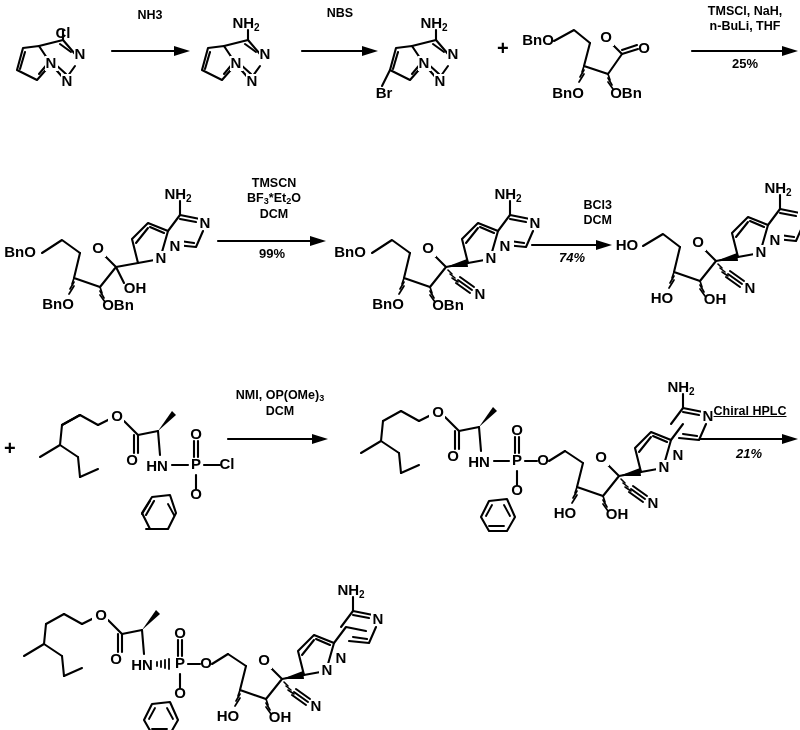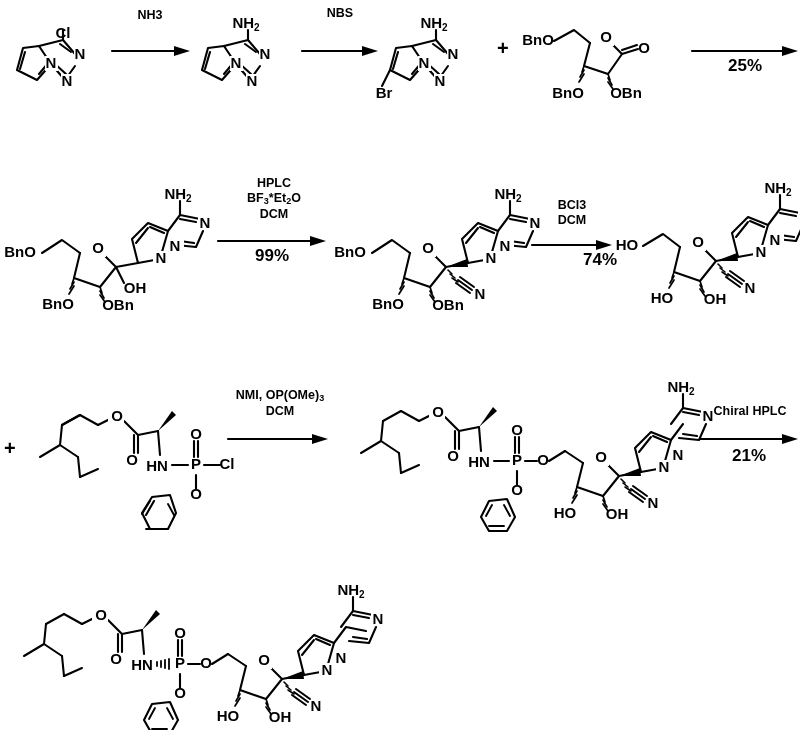--- a/index.html
+++ b/index.html
@@ -18,21 +18,21 @@
   .b1{stroke-width:2.1;}
   .b2{stroke-width:1.9;}
   .wedge{fill:#000;stroke:none;}
   .atom{font-family:"Liberation Sans", sans-serif;font-size:15px;font-weight:bold;fill:#000;
         text-anchor:middle;dominant-baseline:middle;}
   .atom-sm{font-family:"Liberation Sans", sans-serif;font-size:10px;font-weight:bold;fill:#000;
         text-anchor:middle;dominant-baseline:middle;}
   .reagent{position:absolute;text-align:center;font-size:12.5px;font-weight:bold;
            line-height:1.22;white-space:nowrap;color:#000;}
   .reagent .sub{font-size:9px;vertical-align:-2px;}
-  .yield{position:absolute;text-align:center;font-size:17px;font-weight:bold;color:#000;width:100%;}
+  .yield{position:absolute;text-align:center;font-size:13px;font-weight:bold;color:#000;width:100%;}
   .plus{position:absolute;font-size:20px;font-weight:bold;line-height:1;color:#000;}
   .arrowbox{position:absolute;}
 </style>
 </head>
 <body>
 
 <div class="scheme">
 
   <div class="node" style="left:5px;top:8px;">
     <svg width="105" height="100" viewBox="0 0 105 100">
@@ -156,20 +156,24 @@
       <g class="bond" stroke-width="1.7">
         <path d="M90,66 L92,72"></path>
           <path d="M90,70 L94,77"></path>
           <path d="M90,74 L95,81"></path>
       </g>
       <text class="atom" x="50" y="86">BnO</text>
       <text class="atom" x="108" y="86">OBn</text>
     </svg>
   </div>
 
+  <div class="reagent" style="left:690px;top:4px;width:110px;">
+    <div>TMSCl, NaH,</div>
+    <div>n-BuLi, THF</div>
+  </div>
   <div class="arrowbox" style="left:692px;top:44px;">
     <svg width="106" height="14" viewBox="0 0 106 14">
       <line class="bond b1" x1="0" y1="7" x2="94" y2="7"></line>
       <path class="wedge" d="M106,7 L90,2 L90,12 Z"></path>
     </svg>
   </div>
   <div class="yield" style="left:690px;top:56px;width:110px;">
     <span>25%</span>
   </div>
 
@@ -215,21 +219,21 @@
       <rect x="198" y="47" width="14" height="16" fill="#fff"></rect>
       <text class="atom" x="161" y="94">N</text>
       <text class="atom" x="176" y="81" style="font-size:0px;"></text>
       <text class="atom" x="205" y="59">N</text>
       <text class="atom" x="175" y="82">N</text>
       <text class="atom" x="178" y="30">NH<tspan class="atom-sm" dy="4">2</tspan></text>
     </svg>
   </div>
 
   <div class="reagent" style="left:218px;top:176px;width:112px;">
-    <div>HPLC</div>
+    <div>TMSCN</div>
     <div>BF<span class="sub">3</span>*Et<span class="sub">2</span>O</div>
     <div>DCM</div>
   </div>
   <div class="arrowbox" style="left:218px;top:234px;">
     <svg width="108" height="14" viewBox="0 0 108 14">
       <line class="bond b1" x1="0" y1="7" x2="96" y2="7"></line>
       <path class="wedge" d="M108,7 L92,2 L92,12 Z"></path>
     </svg>
   </div>
   <div class="yield" style="left:218px;top:246px;width:108px;">
@@ -282,31 +286,31 @@
       <rect x="153" y="93" width="15" height="16" fill="#fff"></rect>
       <rect x="169" y="80" width="15" height="16" fill="#fff"></rect>
       <rect x="198" y="54" width="14" height="16" fill="#fff"></rect>
       <text class="atom" x="161" y="101">N</text>
       <text class="atom" x="205" y="66">N</text>
       <text class="atom" x="175" y="89">N</text>
       <text class="atom" x="178" y="37">NH<tspan class="atom-sm" dy="4">2</tspan></text>
     </svg>
   </div>
 
-  <div class="reagent" style="left:532px;top:198px;width:80px;">
+  <div class="reagent" style="left:532px;top:198px;width:80px;text-align:right;">
     <div>BCl3</div>
     <div>DCM</div>
   </div>
   <div class="arrowbox" style="left:532px;top:238px;">
     <svg width="80" height="14" viewBox="0 0 80 14">
       <line class="bond b1" x1="0" y1="7" x2="68" y2="7"></line>
       <path class="wedge" d="M80,7 L64,2 L64,12 Z"></path>
     </svg>
   </div>
-  <div class="yield" style="left:560px;top:250px;width:80px;">
+  <div class="yield" style="left:532px;top:250px;width:80px;font-style:italic;">
     <span>74%</span>
   </div>
 
   <div class="node" style="left:608px;top:158px;">
     <svg width="200" height="150" viewBox="0 0 200 150">
       <g class="bond b1">
         <path d="M35,88 L55,76 L72,89"></path>
         <path d="M72,89 L66,114 L92,123 L108,103 L90,85"></path>
         <path d="M108,103 L130,99"></path>
         <path d="M130,99 L124,75 L140,59 L160,67 L152,95 Z"></path>
@@ -512,30 +516,30 @@
         <path d="M23,37 L39,40"></path>
         <path d="M37,61 L23,59"></path>
         <path d="M23,33 L23,19"></path>
       </g>
       <rect x="41" y="30" width="14" height="16" fill="#fff"></rect>
       <text class="atom" x="48" y="42">N</text>
       <text class="atom" x="21" y="13">NH<tspan class="atom-sm" dy="4">2</tspan></text>
     </svg>
   </div>
 
-  <div class="reagent" style="left:700px;top:404px;width:100px;">
+  <div class="reagent" style="left:700px;top:404px;width:100px;text-decoration:underline;">
     <span>Chiral HPLC</span>
   </div>
   <div class="arrowbox" style="left:700px;top:432px;">
     <svg width="98" height="14" viewBox="0 0 98 14">
       <line class="bond b1" x1="0" y1="7" x2="86" y2="7"></line>
       <path class="wedge" d="M98,7 L82,2 L82,12 Z"></path>
     </svg>
   </div>
-  <div class="yield" style="left:700px;top:446px;width:98px;">
+  <div class="yield" style="left:700px;top:446px;width:98px;font-style:italic;">
     <span>21%</span>
   </div>
 
   <div class="node" style="left:18px;top:578px;">
     <svg width="340" height="150" viewBox="0 0 340 150">
       <g class="bond b1">
         <path d="M6,78 L26,66 L44,78"></path>
         <path d="M26,66 L28,46"></path>
         <path d="M28,46 L46,36"></path>
         <path d="M44,78 L46,98"></path>

